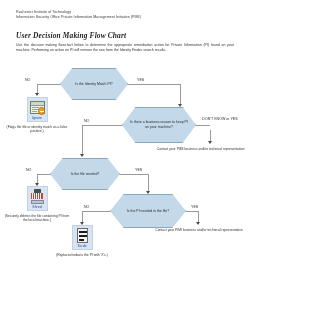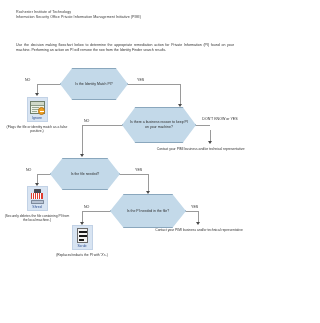--- a/index.html
+++ b/index.html
@@ -89,20 +89,21 @@
 </style>
 </head>
 <body>
 
 <div class="page">
 
   <div class="hdr">
     <div class="hdr-line">Rochester Institute of Technology</div>
     <div class="hdr-line">Information Security Office Private Information Management Initiative (PIMI)</div>
   </div>
+  <div class="title">User Decision Making Flow Chart</div>
   <div class="intro">Use the decision making flowchart below to determine the appropriate remediation action for Private Information (PI) found on your machine. Performing an action on PI will remove the row from the Identity Finder search results.</div>
 
   <div class="chart">
 
     <div class="hex" style="left:60px;top:6px;width:68px;height:32px;">
       <span>Is the Identity Match PI?</span>
     </div>
 
     <div class="ln-h" style="left:37px;top:22px;width:23px;"></div>
     <div class="ln-v" style="left:37px;top:22px;height:10px;"></div>

